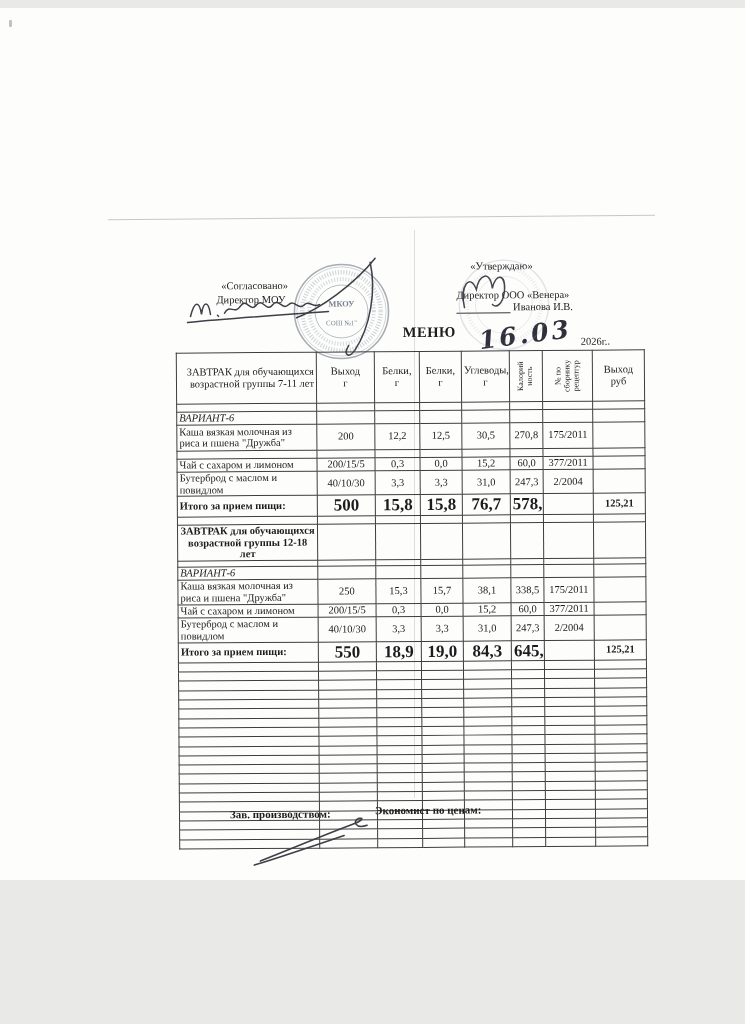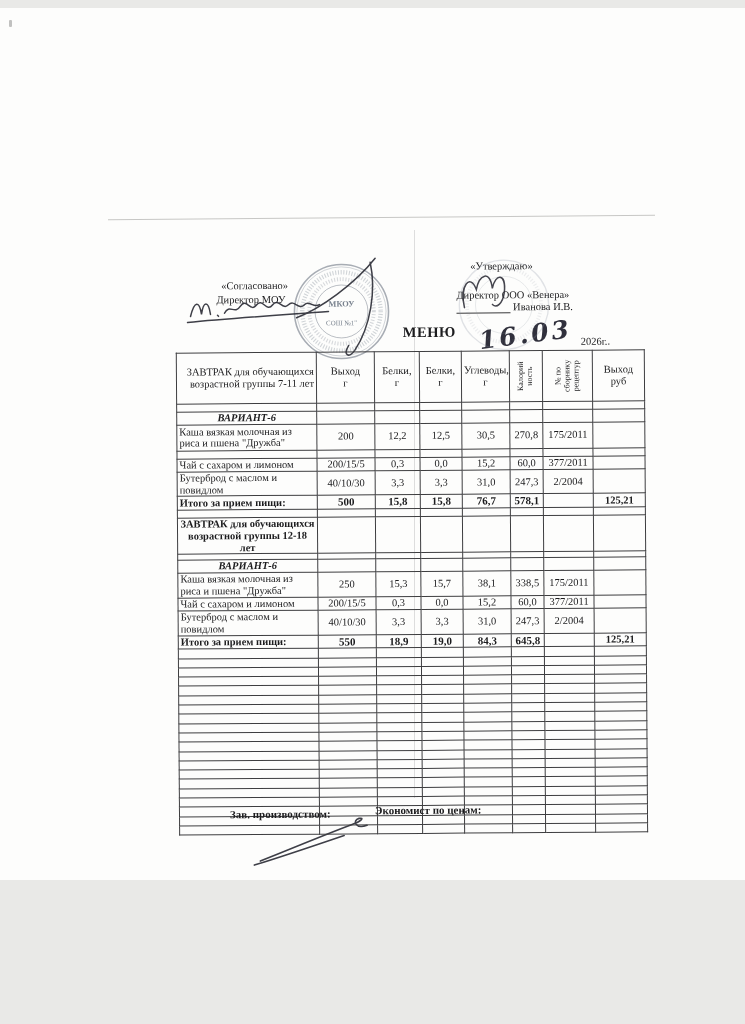--- a/index.html
+++ b/index.html
@@ -44,30 +44,30 @@
   .r-dish2lb{height:25px;}
   .r-dish{height:11px;}
   .r-tot{height:13px;}
   .r-sec{height:36px;}
   .er{height:9.3px;}
   .vtop td{vertical-align:top;padding-top:1px;}
   .dish-name{text-align:left;padding-left:3px;}
   .n{text-align:center;}
   .head-cell{font-weight:normal;text-align:right;}
   .sec-cell{font-weight:bold;text-align:center;}
-  .var-cell{font-weight:bold;font-style:italic;text-align:center;}
+  .var-cell{font-weight:normal;font-style:italic;}
   .colhead{text-align:center;vertical-align:top;padding-top:3px;border-radius:20px;}
   td.vert{position:relative;overflow:visible;}
   .vtext{
     position:absolute;left:50%;top:50%;width:48px;
     transform:translate(-50%,-50%) rotate(-90deg);
     font-size:8px;line-height:1.12;text-align:center;
   }
   tr.r-tot td{font-weight:bold;}
-  tr.r-tot td.n{font-size:11px;}
+  tr.r-tot td.n{font-size:17px;}
   .price-val{font-weight:bold;font-size:11px;text-align:center;}
   
   .footer-label{font-size:11px;font-weight:bold;}
 </style>
 </head>
 <body>
 
 <div class="page">
   <div class="speck"></div>
   <div class="scanline-top"></div>

